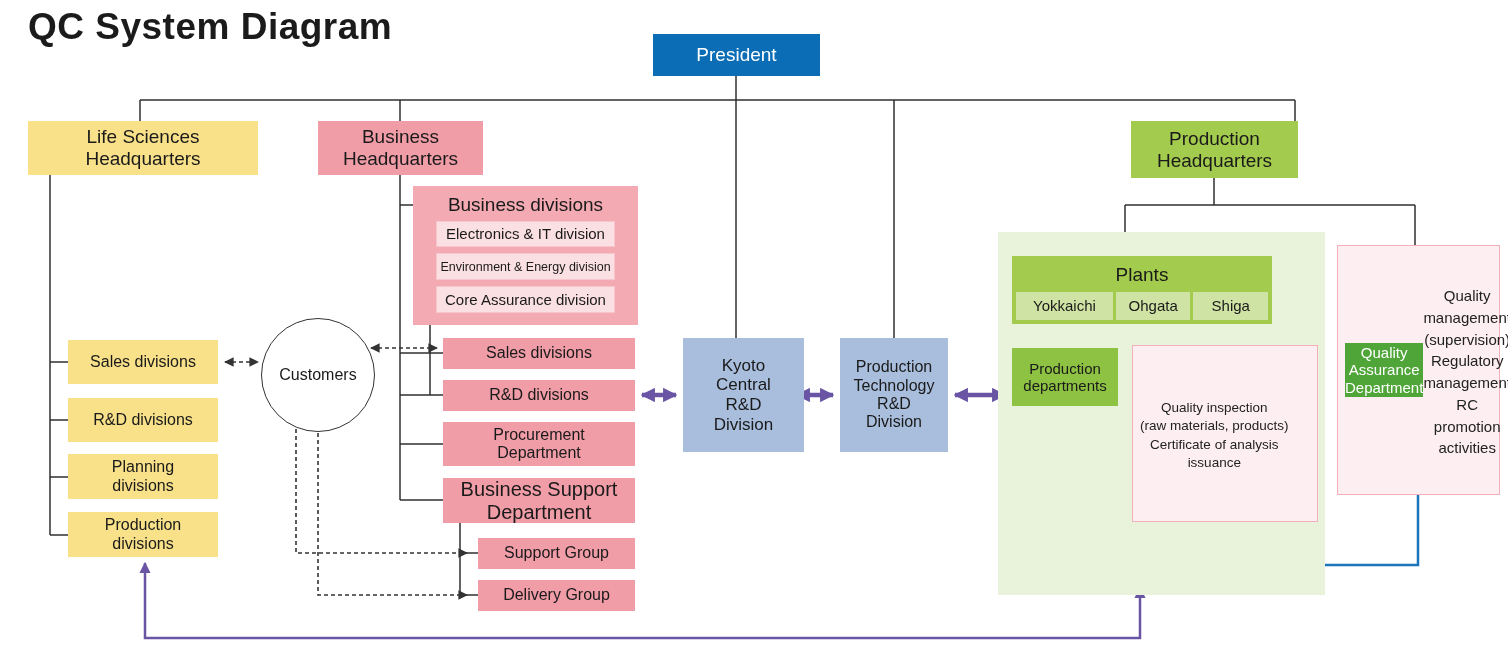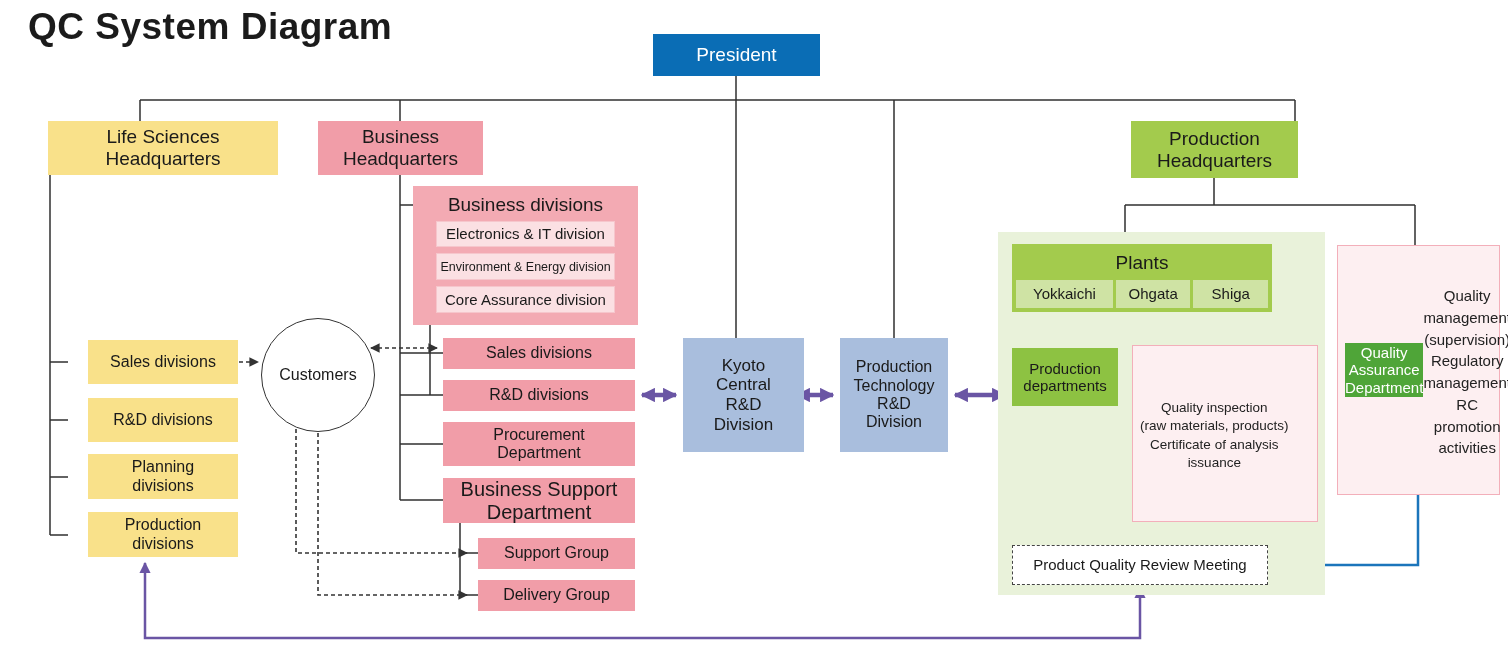--- a/index.html
+++ b/index.html
@@ -2,21 +2,21 @@
 <html><head>
 <meta charset="utf-8">
 <style>
   html,body{margin:0;padding:0;background:#ffffff;font-family:"Liberation Sans",sans-serif;}
   .canvas{position:relative;width:1508px;height:652px;background:#ffffff;overflow:hidden;}
   svg.wires{position:absolute;left:0;top:0;z-index:0;}
   .box{position:absolute;display:flex;align-items:center;justify-content:center;text-align:center;
        white-space:pre-line;line-height:1.15;color:#1a1a1a;z-index:1;box-sizing:border-box;}
   .title{position:absolute;left:28px;top:6px;font-size:37px;font-weight:bold;letter-spacing:0.5px;color:#1b1b1b;z-index:1;}
   .blue{background:#0a6db5;color:#ffffff;}
-  .yellow{background:#f9e18a;margin-left:20px;}
+  .yellow{background:#f9e18a;}
   .pink{background:#f19da8;}
   .pinkc{background:#f3aab3;flex-direction:column;justify-content:flex-start;padding:4px 24px 6px;}
   .pinkc .hdr{font-size:19px;height:32px;display:flex;align-items:center;justify-content:center;}
   .pinkc .inner{background:#fbe0e3;border:1px solid #f6c6cc;width:100%;height:26px;margin-bottom:6px;
        display:flex;align-items:center;justify-content:center;font-size:15px;}
   .lav{background:#a9bedd;}
   .greenb{background:#a3cb4d;}
   .greenpanel{background:#e9f2da;}
   .plants{background:#a3cb4d;flex-direction:column;justify-content:flex-start;padding:2px 4px 4px;}
   .plants .hdr{font-size:19px;height:34px;display:flex;align-items:center;justify-content:center;}
@@ -146,21 +146,21 @@
 Central
 R&amp;D
 Division</div>
   <div class="box lav" style="left:840px;top:338px;width:108px;height:114px;font-size:16px">Production
 Technology
 R&amp;D
 Division</div>
 
   <div class="box greenpanel" style="left:998px;top:232px;width:327px;height:363px"></div>
 
-  <div class="box plants" style="left:1012px;top:244px;width:260px;height:68px">
+  <div class="box plants" style="left:1012px;top:256px;width:260px;height:68px">
     <div class="hdr">Plants</div>
     <div class="row">
       <div class="cell" style="flex:1.3">Yokkaichi</div>
       <div class="cell" style="flex:1">Ohgata</div>
       <div class="cell" style="flex:1">Shiga</div>
     </div>
   </div>
 
   <div class="box greenm" style="left:1012px;top:348px;width:106px;height:58px;font-size:15px">Production
 departments</div>
@@ -177,15 +177,14 @@
 Department</div>
     <div class="body" style="font-size:15px;line-height:1.45">Quality
 management
 (supervision)
 Regulatory
 management
 RC promotion
 activities</div>
   </div>
 
-  <div class="box meeting" style="left:1012px;top:545px;width:256px;height:40px">Product Quality Review Meeting</div>
 
 </div>
 
 </body></html>

